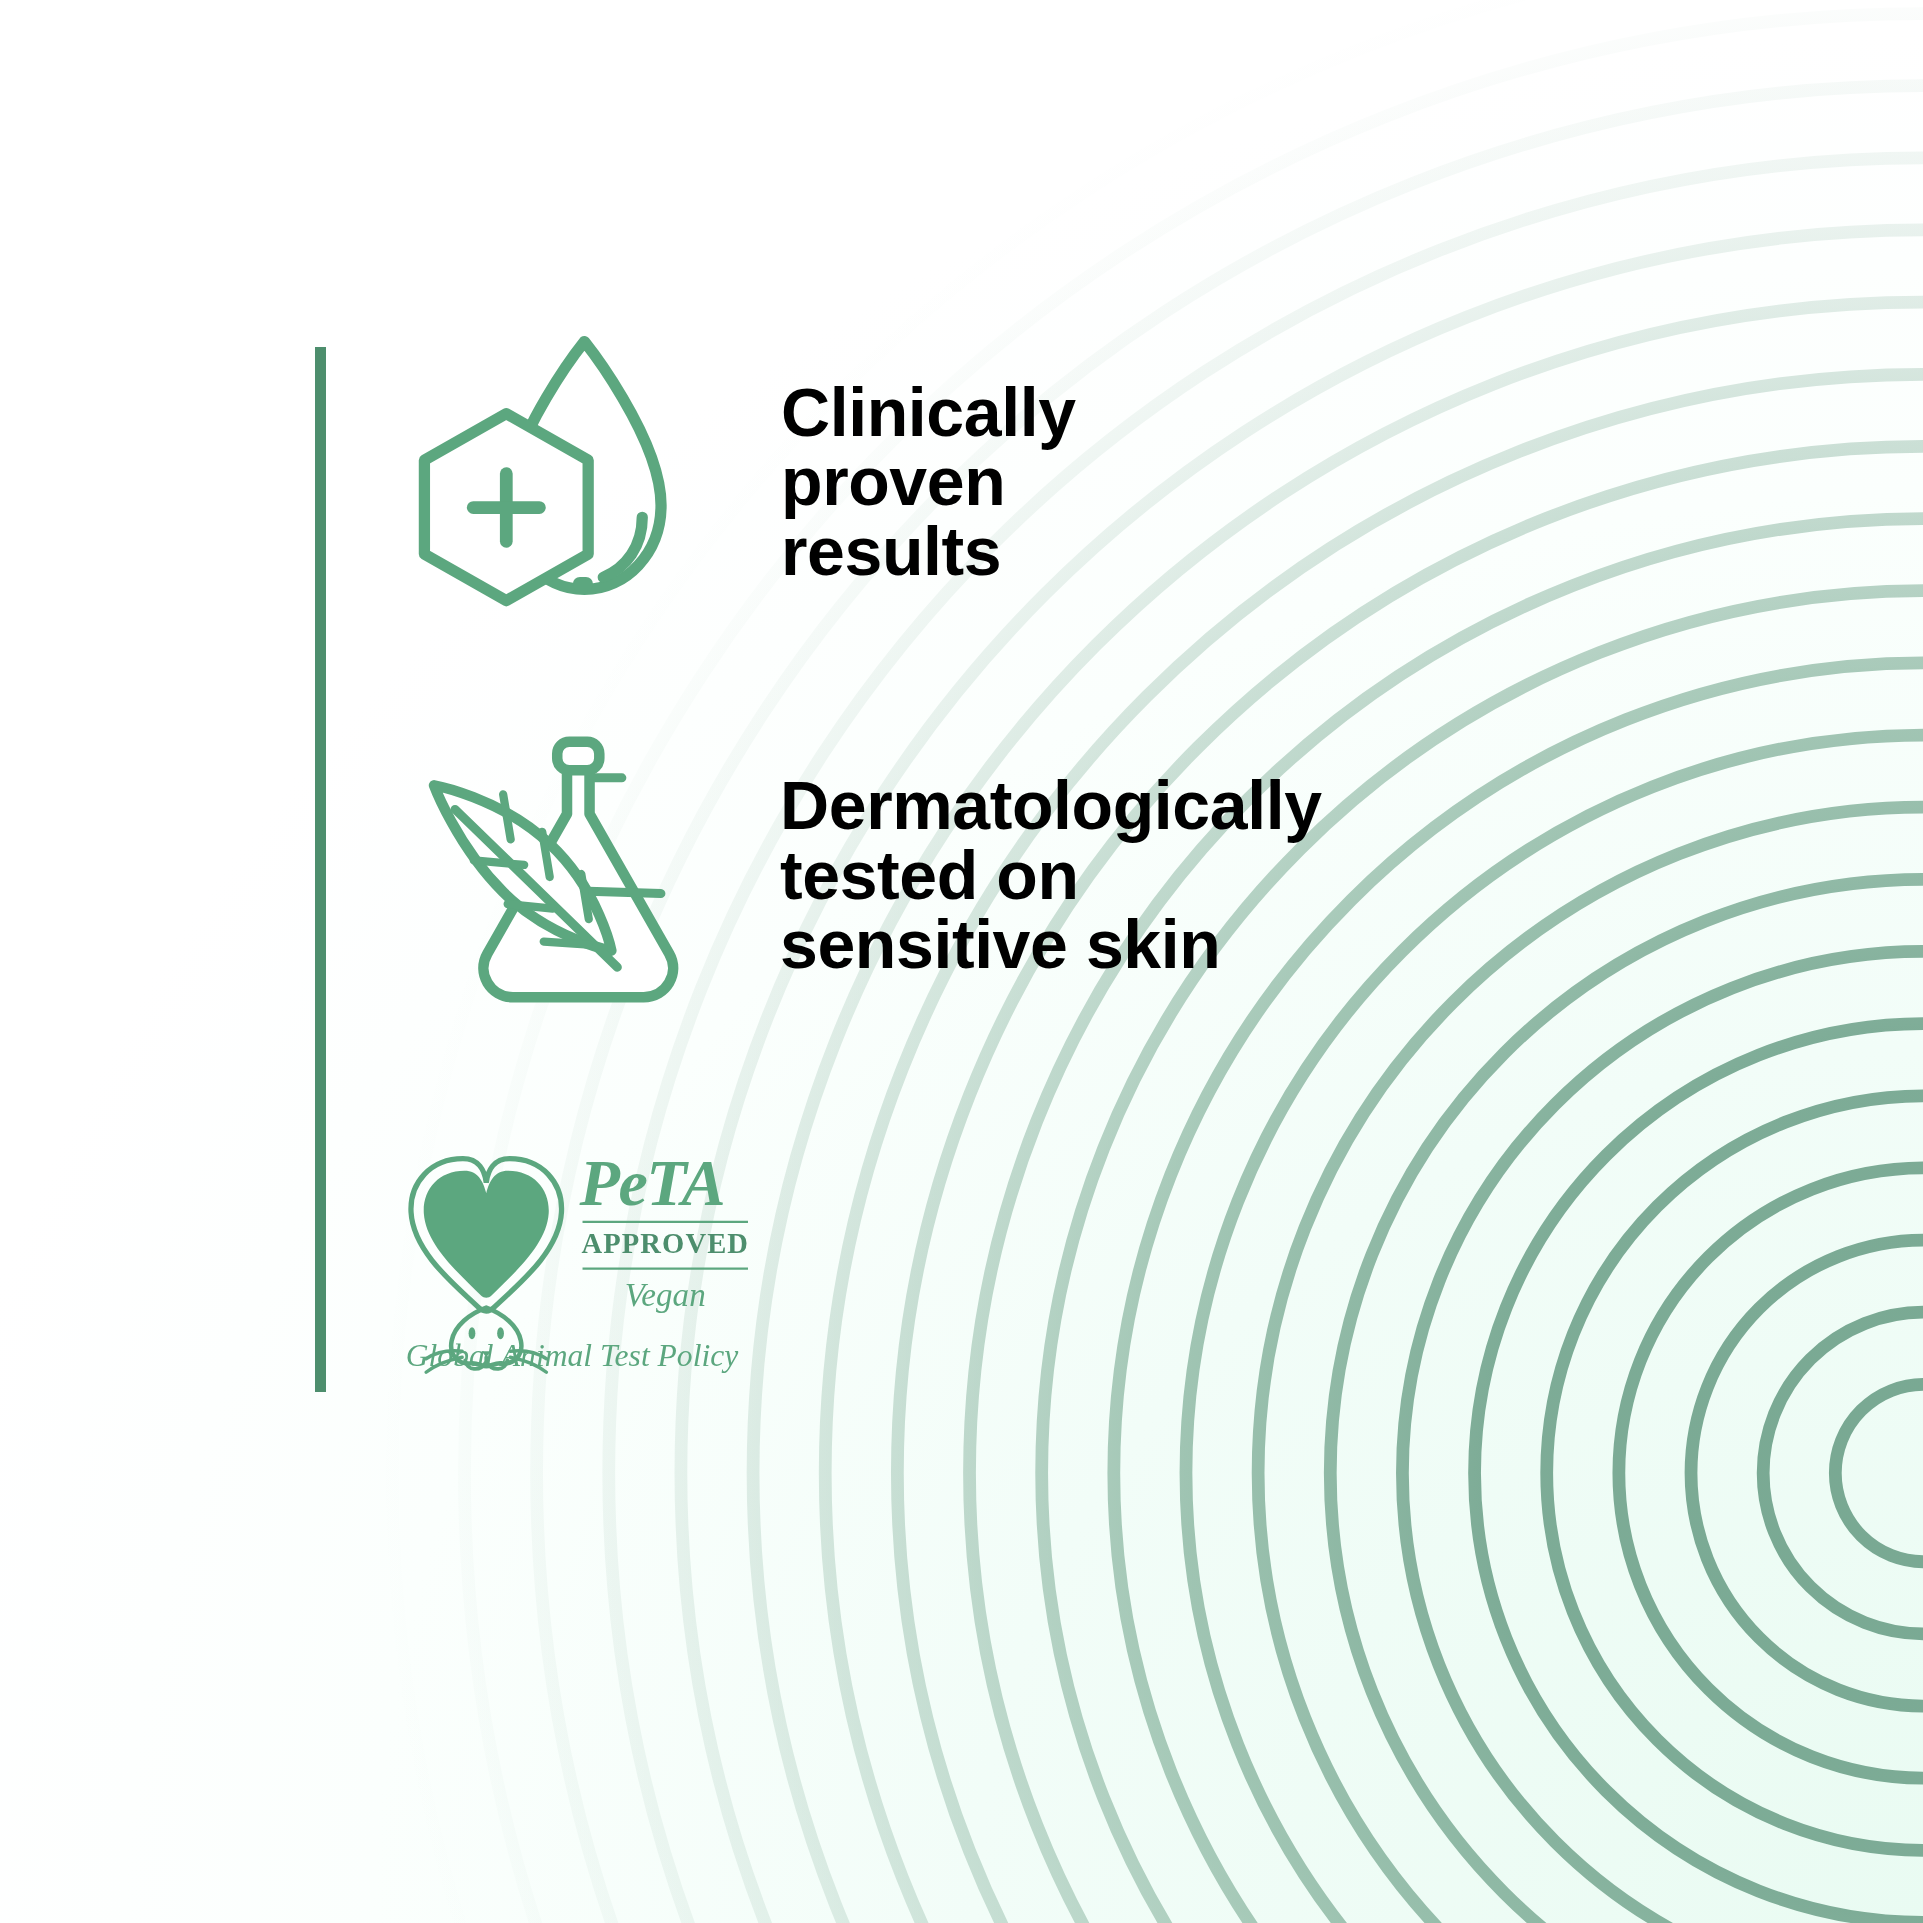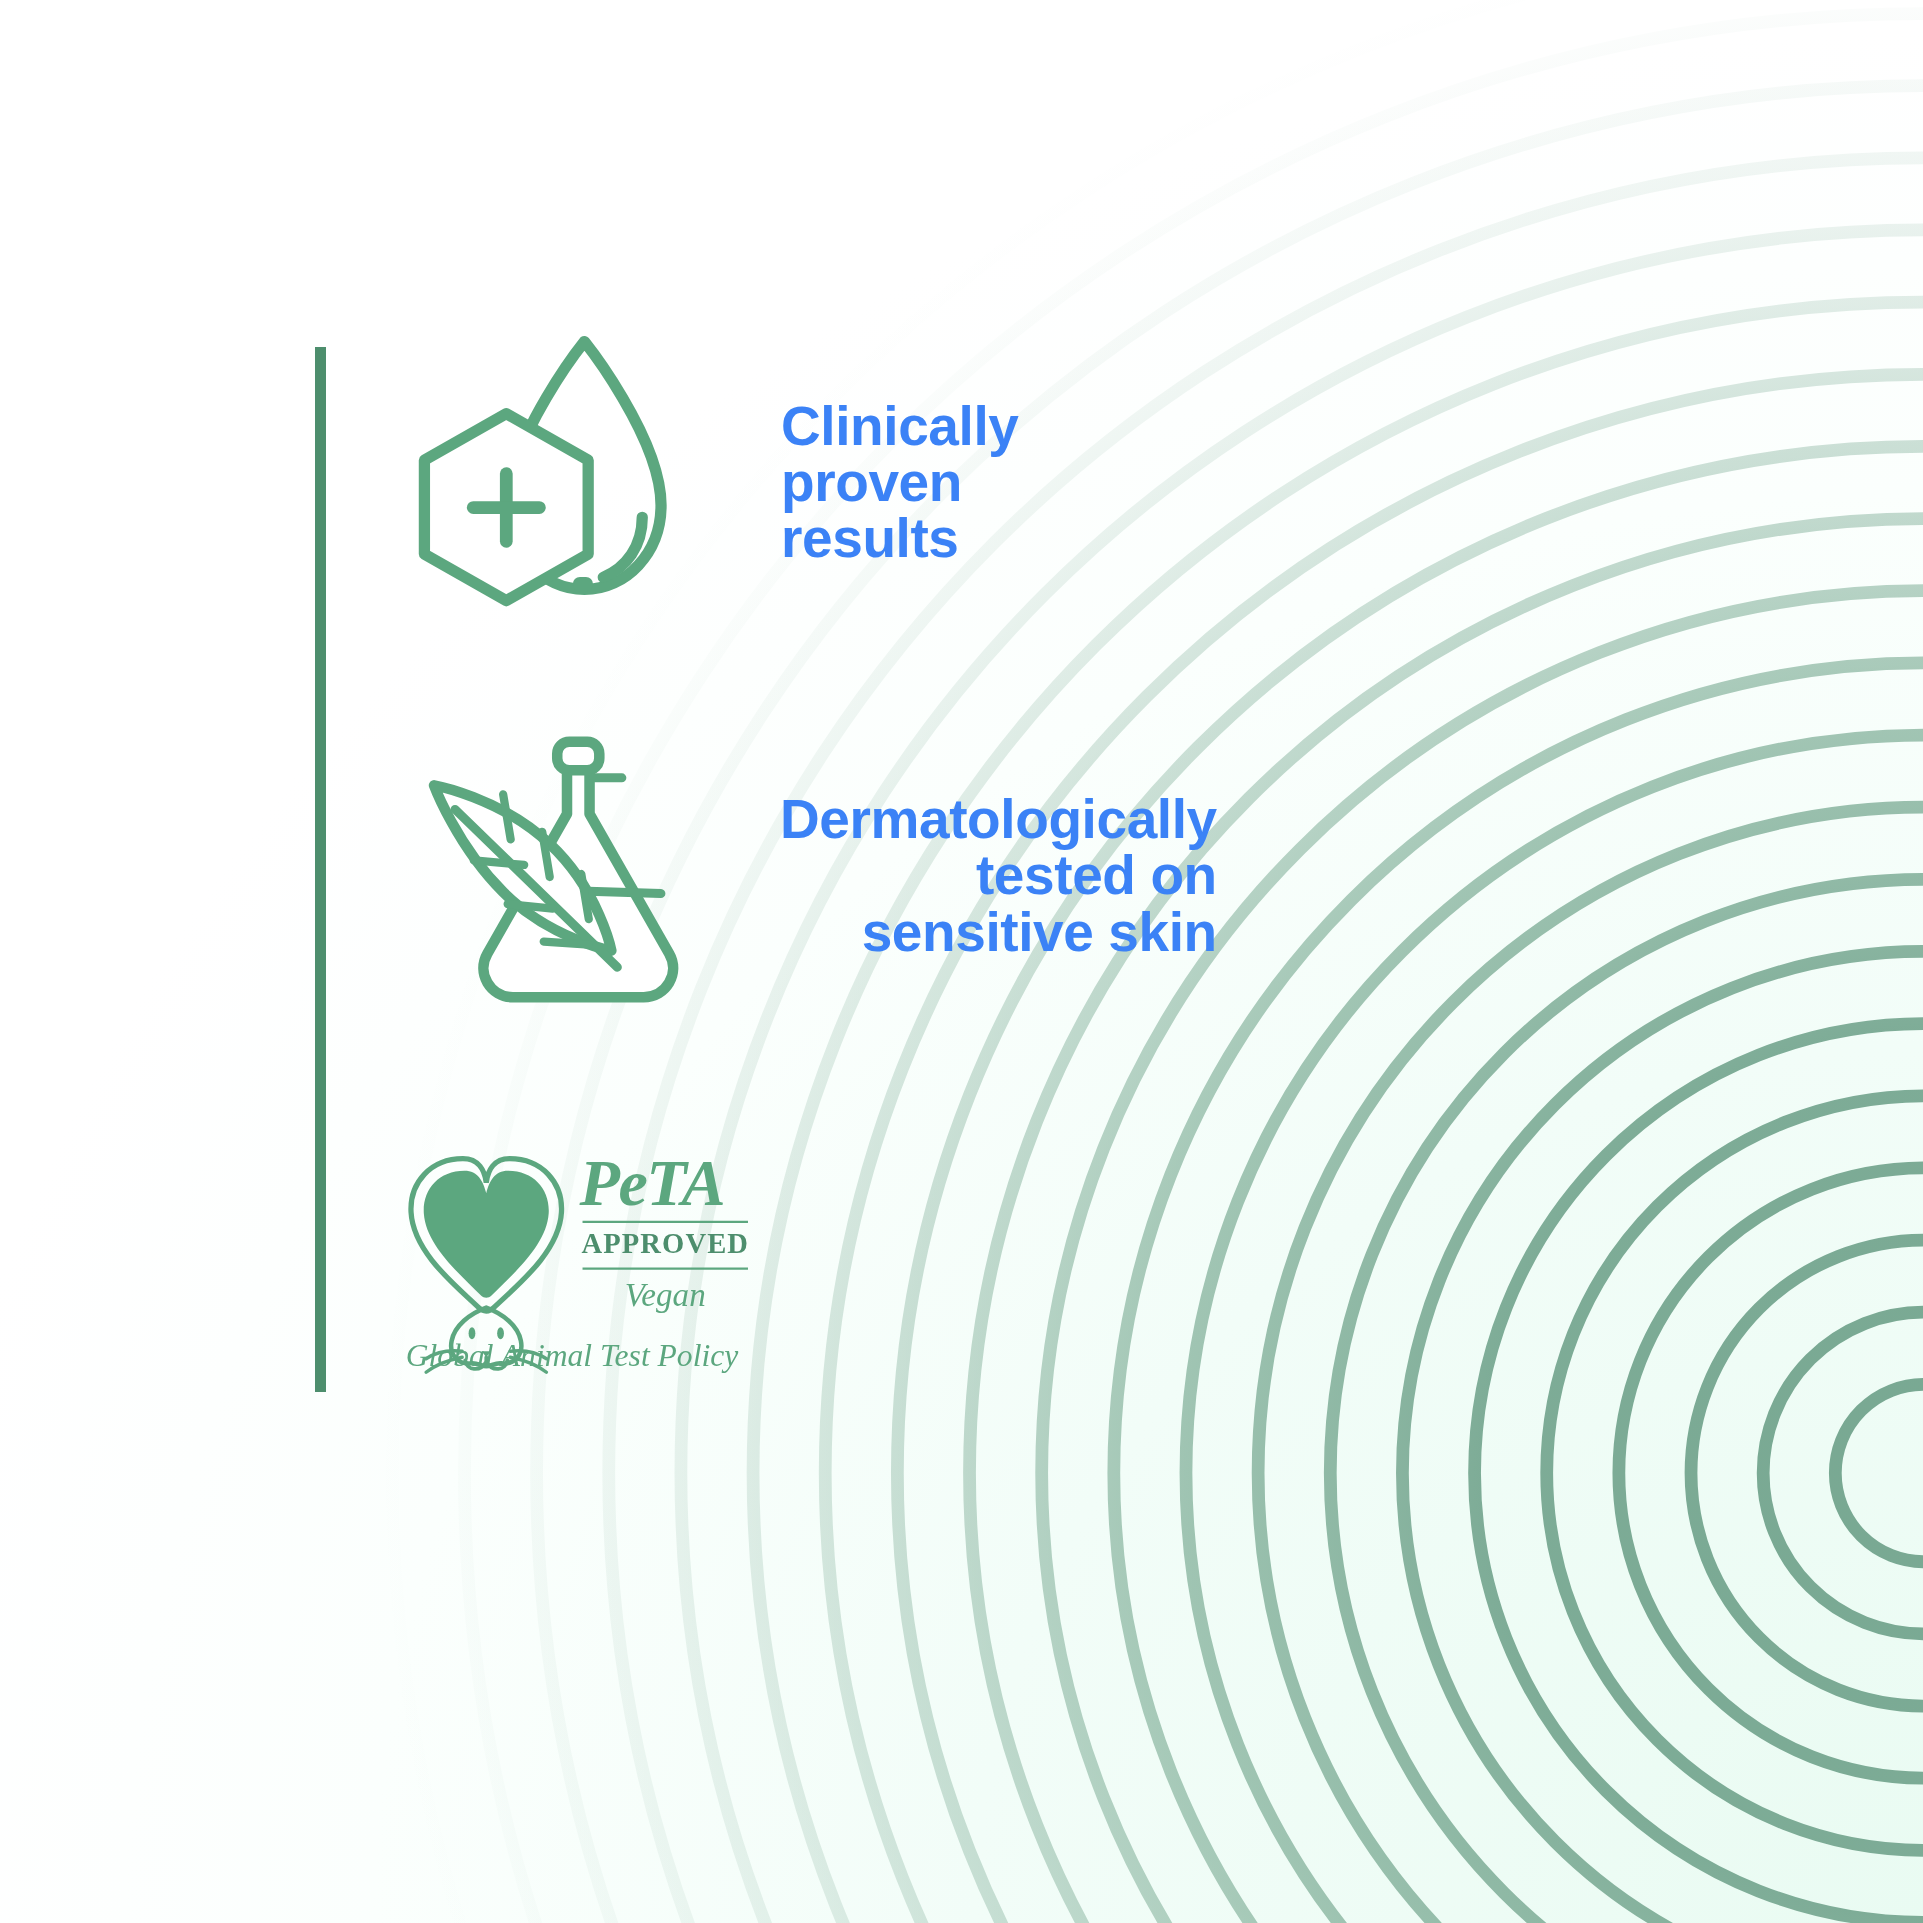--- a/index.html
+++ b/index.html
@@ -60,37 +60,37 @@
     display: flex;
     align-items: center;
   }
 
   .feature-icon {
     flex: 0 0 auto;
     display: block;
   }
 
   .feature-text {
-    font-size: 55px;
+    font-size: 68px;
     line-height: 1.02;
     font-weight: bold;
-    color: #3b82f6;
+    color: #000000;
     letter-spacing: -0.4px;
     white-space: pre-line;
     font-family: "Liberation Sans", sans-serif;
   }
 
   
   #row-clinical { left: 410px; top: 325px; }
   #row-clinical .feature-icon { width: 297px; height: 314px; }
   #row-clinical .feature-text { margin-left: 74px; }
 
   #row-derm { left: 410px; top: 725px; }
   #row-derm .feature-icon { width: 308px; height: 301px; }
-  #row-derm .feature-text { margin-left: 62px; text-align: right; }
+  #row-derm .feature-text { margin-left: 62px; }
 
   
   #peta-badge {
     position: absolute;
     left: 393px;
     top: 1136px;
     width: 361px;
     height: 256px;
   }
   #peta-badge svg { display: block; }

